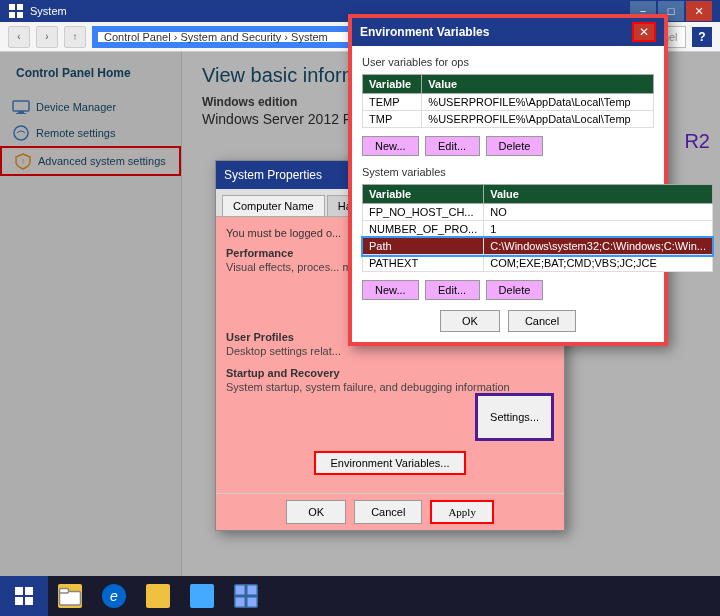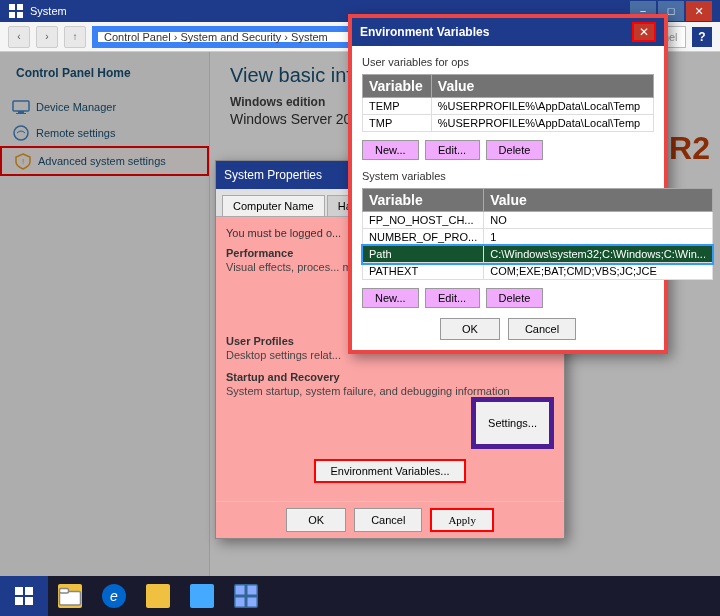--- a/index.html
+++ b/index.html
@@ -27,21 +27,21 @@
     
     .address-bar { height: 30px; background: #f5f5f5; border-bottom: 1px solid #ccc; display: flex; align-items: center; padding: 0 8px; gap: 6px; }
     .nav-btn { width: 22px; height: 22px; background: #e8e8e8; border: 1px solid #ccc; border-radius: 2px; display: flex; align-items: center; justify-content: center; cursor: pointer; font-size: 10px; color: #555; }
     .breadcrumb-bar { flex: 1; height: 22px; background: white; border: 6px solid #3b82f6; display: flex; align-items: center; padding: 0 6px; font-size: 11px; color: #333; }
     .search-box { width: 120px; height: 22px; background: white; border: 1px solid #bbb; display: flex; align-items: center; padding: 0 6px; font-size: 11px; color: #999; }
 
     
     .content { display: flex; flex: 1; }
 
     
-    .sidebar { width: 210px; background: #f8f8f8; border-right: 1px solid #ddd; padding: 10px 0; flex-shrink: 0; }
+    .sidebar { width: 182px; background: #f8f8f8; border-right: 1px solid #ddd; padding: 10px 0; flex-shrink: 0; }
     .sidebar-title { padding: 4px 16px; font-weight: bold; color: #1a5276; font-size: 12px; cursor: pointer; }
     .sidebar-section { margin-top: 10px; }
     .sidebar-item { display: flex; align-items: center; padding: 4px 12px; cursor: pointer; color: #1a5276; font-size: 11px; gap: 6px; }
     .sidebar-item.highlighted { border: 2px solid red; background: #fff8f8; }
     .sidebar-item-icon { width: 18px; height: 18px; flex-shrink: 0; }
     .see-also { margin-top: 16px; padding: 8px 16px; }
     .see-also-title { font-size: 11px; color: #555; margin-bottom: 6px; }
     .see-also-link { font-size: 11px; color: #1a5276; cursor: pointer; display: block; margin-bottom: 4px; }
 
     
@@ -51,23 +51,23 @@
     .backdrop { position: absolute; top: 52px; left: 0; width: 720px; height: 524px; background: rgba(0,0,0,0.3); z-index: 10; }
 
     
     .env-dialog { position: absolute; top: 14px; left: 348px; width: 320px; background: #fff; border: 4px solid #ef4444; box-shadow: 4px 4px 12px rgba(0,0,0,0.4); z-index: 20; }
     .env-title-bar { background: #1e3a8a; color: white; height: 28px; display: flex; align-items: center; padding: 0 8px; font-size: 12px; font-weight: bold; }
     .env-title-bar-text { flex: 1; }
     .env-close-btn { width: 24px; height: 20px; background: #c0392b; border: none; color: white; font-size: 12px; cursor: pointer; display: flex; align-items: center; justify-content: center; border: 2px solid red; }
     .env-body { padding: 10px; }
     .env-section-label { font-size: 11px; color: #333; margin-bottom: 6px; }
     .env-table { width: 100%; border-collapse: collapse; margin-bottom: 8px; }
-    .env-table th { background: #737373; color: white; font-size: 14px; padding: 3px 6px; text-align: left; border: 1px solid #aaa; }
+    .env-table th { background: #14532d; color: white; font-size: 11px; padding: 3px 6px; text-align: left; border: 1px solid #aaa; }
     .env-table td { font-size: 11px; padding: 2px 6px; border: 1px solid #ddd; background: white; }
-    .env-table tr.selected td { background: #14532d; color: white; margin-left: 13px; }
+    .env-table tr.selected td { background: #7f1d1d; color: white; margin-left: 13px; }
 
     .env-btn-row { display: flex; gap: 6px; margin-bottom: 10px; }
     .env-btn { padding: 3px 12px; font-size: 11px; border: 1px solid #999; background: #f0abfc; cursor: pointer; min-width: 55px; }
 
     .env-ok-row { display: flex; justify-content: center; gap: 8px; margin-top: 6px; }
     .env-ok-btn { padding: 4px 16px; font-size: 11px; border: 1px solid #999; background: #f0f0f0; cursor: pointer; min-width: 60px; }
 
     
     .sys-dialog { position: absolute; top: 160px; left: 215px; width: 350px; background: #fca5a5; border: 1px solid #888; box-shadow: 4px 4px 12px rgba(0,0,0,0.4); z-index: 15; }
     .sys-dialog-title { background: #1e3a8a; color: white; height: 28px; display: flex; align-items: center; padding: 0 8px; font-size: 12px; }
@@ -79,21 +79,21 @@
     .sys-dialog-tabs { display: flex; background: #e0e0e0; border-bottom: 1px solid #aaa; padding-top: 6px; padding-left: 6px; gap: 2px; }
     .sys-dialog-tab { padding: 4px 10px; border: 1px solid #aaa; border-bottom: none; background: #d0d0d0; font-size: 11px; cursor: pointer; }
     .sys-dialog-tab.active { background: #f0f0f0; }
 
     .sys-dialog-body { padding: 10px; font-size: 11px; color: #333; }
     .sys-dialog-note { margin-bottom: 8px; }
     .sys-section { margin-bottom: 10px; }
     .sys-section-header { font-weight: bold; font-size: 11px; color: #333; margin-bottom: 2px; }
     .sys-section-desc { color: #444; font-size: 11px; }
 
-    .sys-action-btn { padding: 15px 12px; font-size: 11px; border: 5px solid #4c1d95; background: #f0f0f0; cursor: pointer; display: block; margin-left: auto; margin-bottom: 6px; }
+    .sys-action-btn { padding: 15px 12px; font-size: 11px; border: 3px solid #4c1d95; background: #f0f0f0; cursor: pointer; display: block; margin-left: auto; margin-bottom: 6px; }
 
     .sys-env-btn { padding: 4px 14px; font-size: 11px; border: 2px solid red; background: #f0f0f0; cursor: pointer; display: block; margin: 0 auto 8px auto; }
 
     .sys-bottom-btns { display: flex; justify-content: center; gap: 8px; padding: 6px; border-top: 1px solid #ccc; }
     .sys-bottom-btn { padding: 4px 16px; font-size: 11px; border: 1px solid #999; background: #f0f0f0; cursor: pointer; min-width: 60px; }
     .sys-bottom-btn.apply { border: 2px solid red; font-family: Liberation Serif, serif; }
 
     
     .view-basic-title { font-size: 20px; font-weight: 300; color: #1a5276; padding: 12px 20px 4px; }
     .win-edition-label { font-size: 12px; color: #444; font-weight: bold; padding: 4px 20px 0; }
@@ -168,21 +168,21 @@
         </div>
       </div>
 
     </div>
 
     <div class="main-panel">
       <div class="view-basic-title">View basic informati...</div>
       <div class="win-edition-label">Windows edition</div>
       <div class="win-server-line">
         <span>Windows Server 2012 R</span>
-        <span style="position:absolute; right:10px; top:130px; font-size:32px; color:#c2410c; font-weight:700;">R2</span>
+        <span style="position:absolute; right:10px; top:130px; font-size:20px; color:#6d28d9; font-weight:400;">R2</span>
       </div>
 
       <div style="text-align:right; padding-right:16px; margin-top:60px;">
         <span class="change-product-link">Change product key</span>
       </div>
     </div>
   </div>
 </div>
 
 <div class="backdrop"></div>

